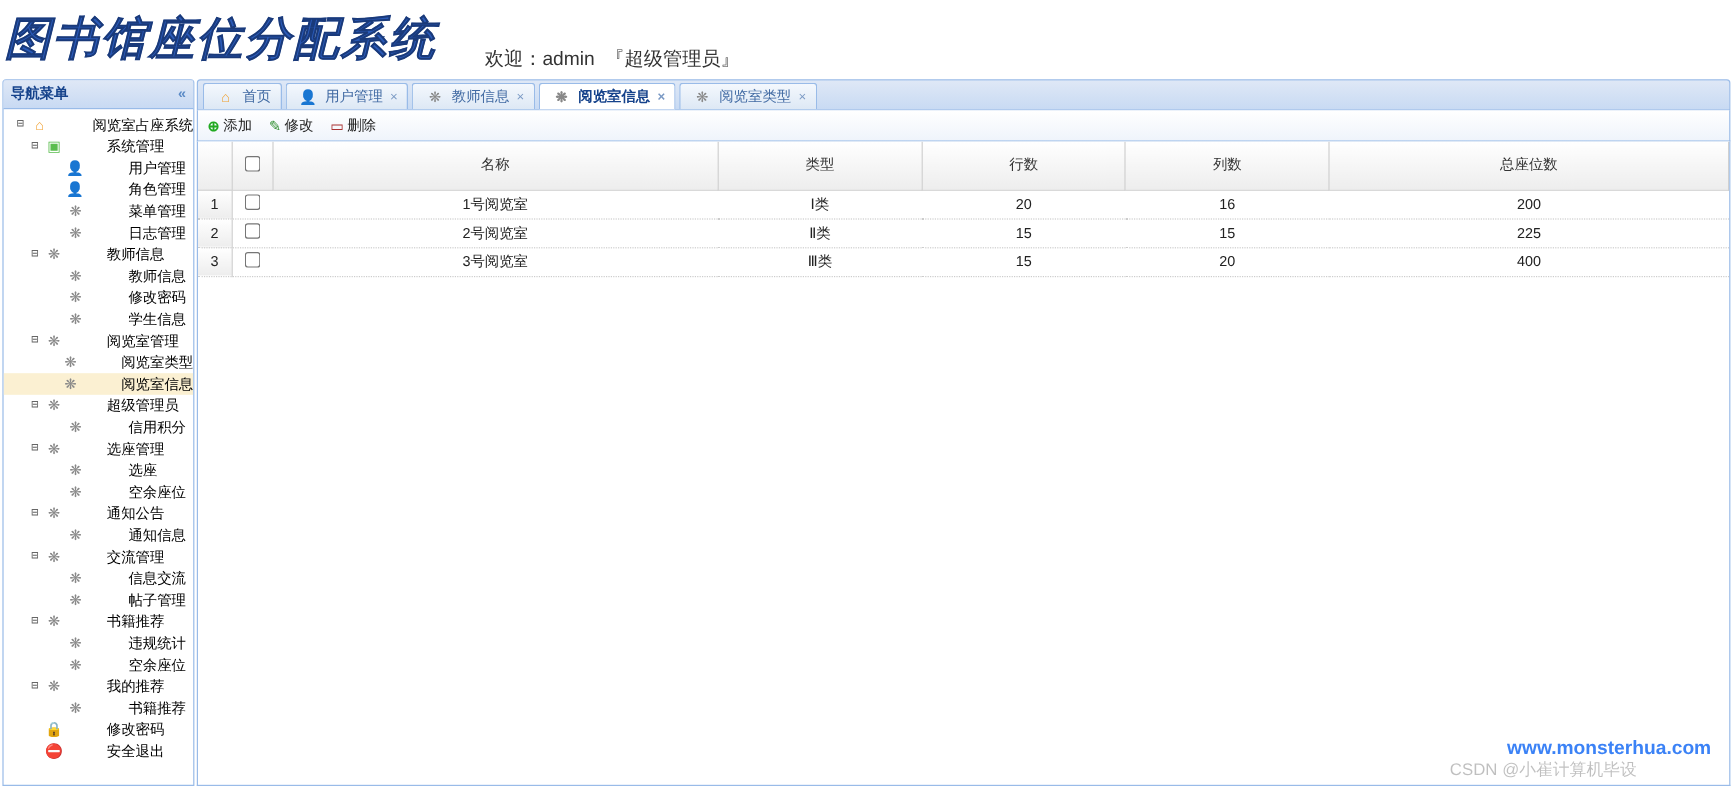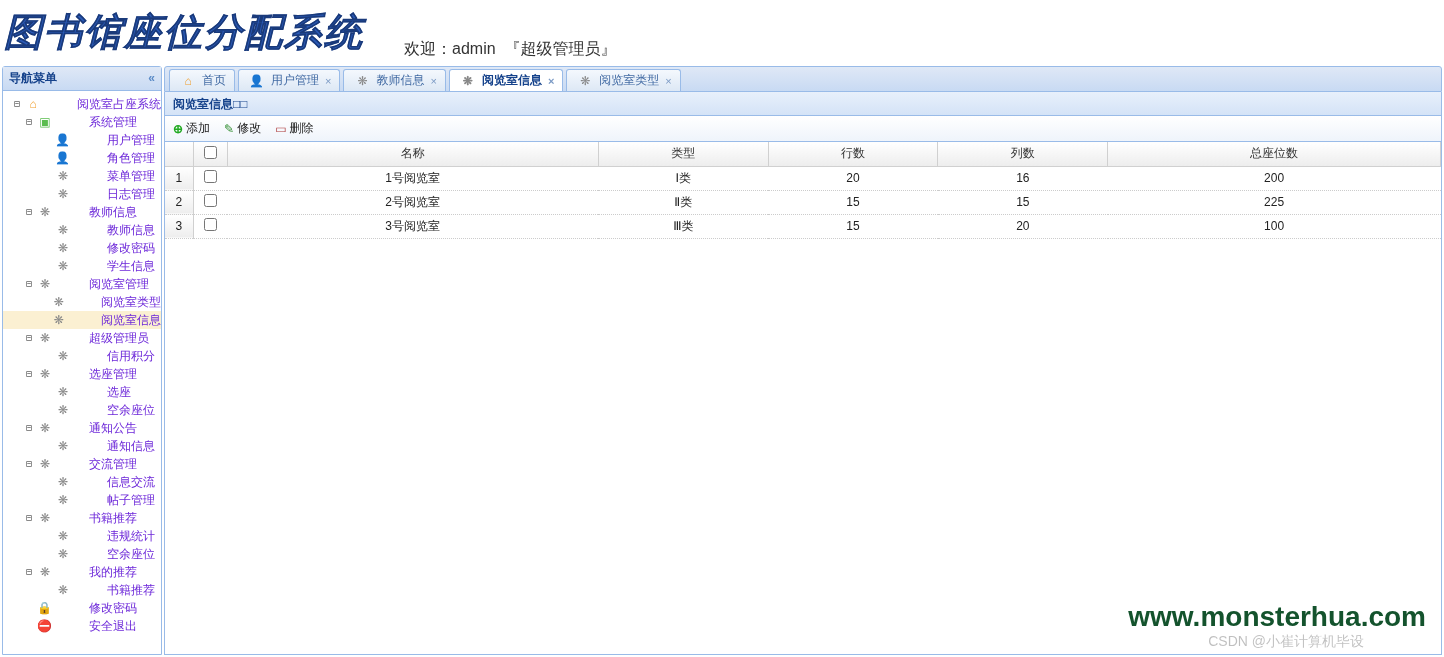--- a/index.html
+++ b/index.html
@@ -11,41 +11,41 @@
 
 .sidebar { width: 160px; border: 1px solid #99BBE8; border-radius: 3px 3px 0 0; display: flex; flex-direction: column; margin: 2px; background: #fff; }
 .sidebar-header { background: linear-gradient(#DFE8F6,#C8DAF3); border-bottom: 1px solid #99BBE8; height: 24px; line-height: 24px; padding: 0 6px; display: flex; justify-content: space-between; align-items: flex-end; font-weight: bold; color: #15428B; }
 .collapse-icon { color: #5a8ac6; font-weight: bold; cursor: pointer; }
 .tree { flex: 1; overflow: auto; padding: 4px 0; }
 .tree-node { display: flex; align-items: center; height: 18px; line-height: 18px; white-space: nowrap; cursor: pointer; }
 .tree-node.selected { background: #FBF0D2; }
 .toggle { width: 12px; text-align: center; color: #666; font-size: 10px; font-family: monospace; }
 .toggle.empty { visibility: hidden; }
 .ticon { width: 16px; height: 16px; margin: 0 2px; display: inline-flex; align-items: center; justify-content: center; }
-.tlabel { color: #6d28d9; padding-left: 34px; }
+.tlabel { color: #000000; padding-left: 34px; }
 .indent1 { padding-left: 8px; }
 .indent2 { padding-left: 20px; }
 .indent3 { padding-left: 38px; }
 
 .main { flex: 1; display: flex; flex-direction: column; margin: 2px 2px 2px 0; }
 .tabs { height: 26px; background: linear-gradient(#DFE8F6,#C8DAF3); border: 1px solid #99BBE8; border-radius: 3px 3px 0 0; display: flex; align-items: flex-end; padding: 0 4px; }
 .tab { height: 22px; border: 1px solid #99BBE8; border-bottom: none; border-radius: 3px 3px 0 0; background: linear-gradient(#F4F8FD,#DDE8F5); margin-right: 3px; padding: 0 8px; display: flex; align-items: center; gap: 4px; font-size: 12px; color: #416AA3; cursor: pointer; }
 .tab.active { background: #fff; color: #15428B; font-weight: bold; }
 .tab .close { color: #7a99c4; font-size: 11px; margin-left: 2px; }
 .sub-title { height: 24px; line-height: 24px; background: linear-gradient(#E8F0FB,#D4E3F7); border-left: 1px solid #99BBE8; border-right: 1px solid #99BBE8; border-bottom: 1px solid #99BBE8; padding: 0 8px; color: #15428B; font-weight: bold; }
 .toolbar { height: 26px; border: 1px solid #99BBE8; border-top: none; background: linear-gradient(#fff,#EFF4FB); display: flex; align-items: center; gap: 14px; padding: 0 8px; }
 .tool-btn { display: flex; align-items: center; gap: 3px; cursor: pointer; color: #222; }
 .grid { border: 1px solid #99BBE8; border-top: none; flex: 1; background: #fff; overflow: auto; }
 table { width: 100%; border-collapse: collapse; }
-th { background: linear-gradient(#fff,#EDEDED); border-right: 1px solid #D0D0D0; border-bottom: 1px solid #D0D0D0; height: 24px; font-weight: normal; color: #333; font-size: 12px; }
+th { background: linear-gradient(#fff,#EDEDED); border-right: 1px solid #D0D0D0; border-bottom: 1px solid #D0D0D0; height: 40px; font-weight: normal; color: #333; font-size: 12px; }
 td { border-bottom: 1px dotted #ccc; height: 24px; text-align: center; color: #222; }
 td.rownum { background: linear-gradient(#fff,#EDEDED); border-right: 1px solid #D0D0D0; width: 28px; }
 td.chk, th.chk { width: 34px; }
 input[type=checkbox] { cursor: pointer; }
-.watermark { position: fixed; right: 18px; bottom: 24px; font-size: 28px; font-weight: bold; font-family: Arial,sans-serif; color: #14532d; }
+.watermark { position: fixed; right: 18px; bottom: 24px; font-size: 16px; font-weight: bold; font-family: Arial,sans-serif; color: #3b82f6; }
 .watermark2 { position: fixed; right: 80px; bottom: 6px; font-size: 14px; color: rgba(0,0,0,0.25); }
 
 .i-home{color:#f0a030;}
 .i-gear{color:#888;}
 .i-user{color:#d99339;}
 .i-lock{color:#d4a030;}
 .i-exit{color:#d33;}
 .i-add{color:#2a2;font-weight:bold;}
 .i-edit{color:#2a8a2a;}
 .i-del{color:#a33;}
@@ -243,21 +243,20 @@
           <span class="ticon i-gear">❋</span>
           <span>阅览室信息</span>
           <span class="close">×</span>
         </div>
         <div class="tab ">
           <span class="ticon i-gear">❋</span>
           <span>阅览室类型</span>
           <span class="close">×</span>
         </div>
       </div>
-    <div class="sub-title">阅览室信息□□</div>
     <div class="toolbar">
       <span class="tool-btn">
           <span class="i-add">⊕</span>
           <span>添加</span>
         </span>
       <span class="tool-btn">
           <span class="i-edit">✎</span>
           <span>修改</span>
         </span>
       <span class="tool-btn">
@@ -297,21 +296,21 @@
               <td>15</td>
               <td>225</td>
             </tr>
             <tr>
               <td class="rownum">3</td>
               <td class="chk"><input type="checkbox" style=""></td>
               <td>3号阅览室</td>
               <td>Ⅲ类</td>
               <td>15</td>
               <td>20</td>
-              <td>100</td>
+              <td>400</td>
             </tr>
           </tbody>
       </table>
     </div>
   </div>
 </div>
 
 <div class="watermark">www.monsterhua.com</div>
 <div class="watermark2">CSDN @小崔计算机毕设</div>
 

